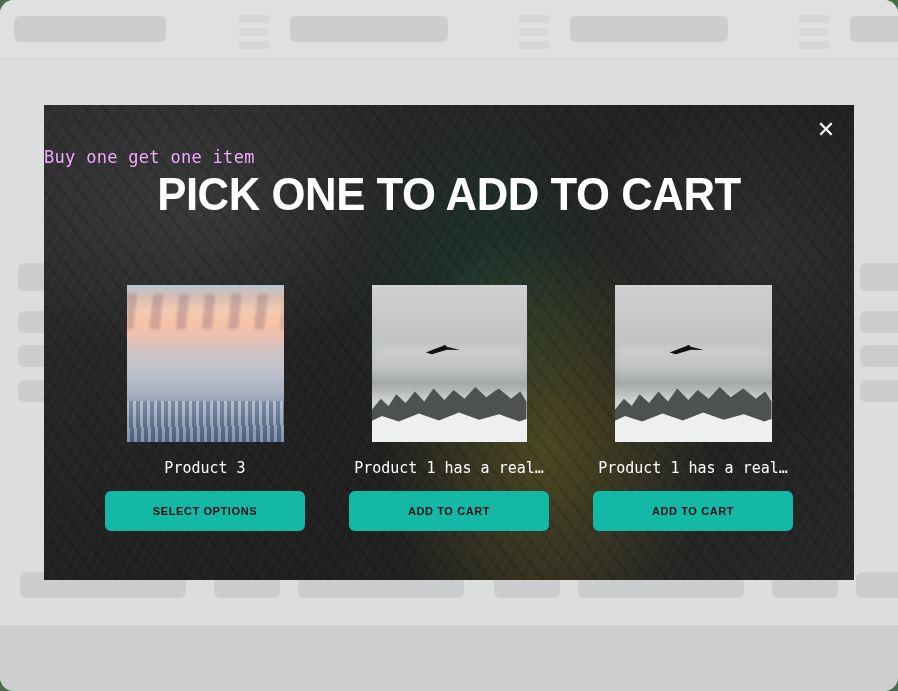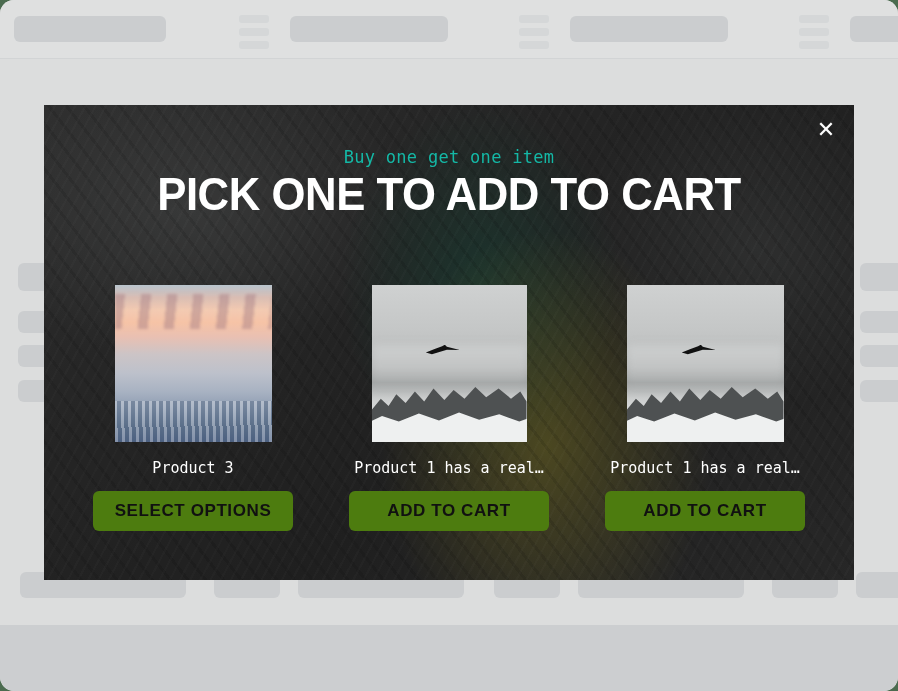--- a/index.html
+++ b/index.html
@@ -118,22 +118,22 @@
     background: none;
     border: none;
     padding: 0;
     font-family: "DejaVu Sans", sans-serif;
   }
 
   .eyebrow {
     position: absolute;
     left: 0; right: 0;
     top: 42px;
-    text-align: center;
-    color: #14b8a6;
+    text-align: left;
+    color: #f0abfc;
     font-family: "DejaVu Sans Mono", monospace;
     font-size: 17px;
     letter-spacing: 0.3px;
   }
   .headline {
     position: absolute;
     left: 0; right: 0;
     top: 62px;
     text-align: center;
     color: #ffffff;
@@ -154,21 +154,21 @@
     font-size: 17px;
   }
 
   
   .products {
     position: absolute;
     left: 0; right: 0;
     top: 180px;
     display: flex;
     justify-content: center;
-    gap: 56px;
+    gap: 44px;
   }
   .product {
     width: 200px;
     display: flex;
     flex-direction: column;
     align-items: center;
   }
   .product-img {
     width: 157px;
     height: 157px;
@@ -281,27 +281,27 @@
     white-space: nowrap;
     overflow: hidden;
     text-overflow: ellipsis;
     max-width: 200px;
     text-align: center;
   }
   .product-btn {
     margin-top: 14px;
     width: 200px;
     height: 40px;
-    background: #4d7c0f;
+    background: #14b8a6;
     color: #111111;
     border: none;
     border-radius: 6px;
     font-family: "Liberation Sans Narrow", "Liberation Sans", sans-serif;
     font-weight: bold;
-    font-size: 17px;
+    font-size: 11px;
     letter-spacing: 0.6px;
     cursor: pointer;
   }
 </style>
 </head>
 <body>
 
 <div class="page">
 
   <div class="sk-topbar"></div>

